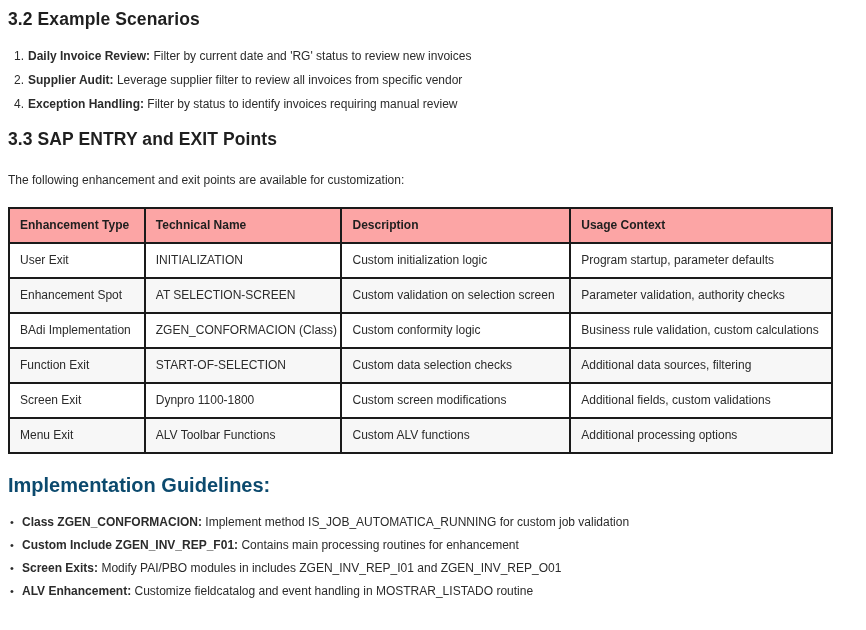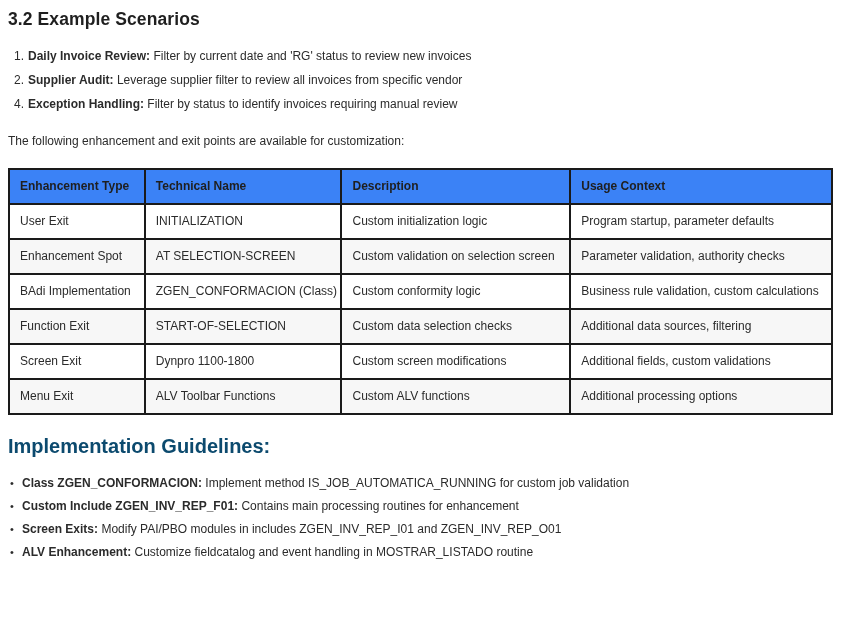--- a/index.html
+++ b/index.html
@@ -50,21 +50,21 @@
     font-size: 12px;
     line-height: 15px;
     padding: 8px 10px;
     text-align: left;
     vertical-align: middle;
     height: 35px;
     overflow: hidden;
     white-space: nowrap;
   }
   .exit-table th {
-    background: #3b82f6;
+    background: #fca5a5;
     font-weight: 700;
     color: #1f1f1f;
   }
   .exit-table tr.alt td { background: #f7f7f7; }
   .exit-table col.c1 { width: 16.5%; }
   .exit-table col.c2 { width: 23.9%; }
   .exit-table col.c3 { width: 27.8%; }
   .exit-table col.c4 { width: 31.8%; }
 
   h3.guidelines-heading {
@@ -99,20 +99,21 @@
       <span class="num">1.</span><span class="lead">Daily Invoice Review:</span><span> Filter by current date and 'RG' status to review new invoices</span>
     </div>
     <div class="num-item">
       <span class="num">2.</span><span class="lead">Supplier Audit:</span><span> Leverage supplier filter to review all invoices from specific vendor</span>
     </div>
     <div class="num-item">
       <span class="num">4.</span><span class="lead">Exception Handling:</span><span> Filter by status to identify invoices requiring manual review</span>
     </div>
   </div>
 
+  <h2 class="section-heading h-33">3.3 SAP ENTRY and EXIT Points</h2>
 
   <p class="intro">The following enhancement and exit points are available for customization:</p>
 
   <table class="exit-table">
     <colgroup>
         <col class="c1">
         <col class="c2">
         <col class="c3">
         <col class="c4">
       </colgroup>

